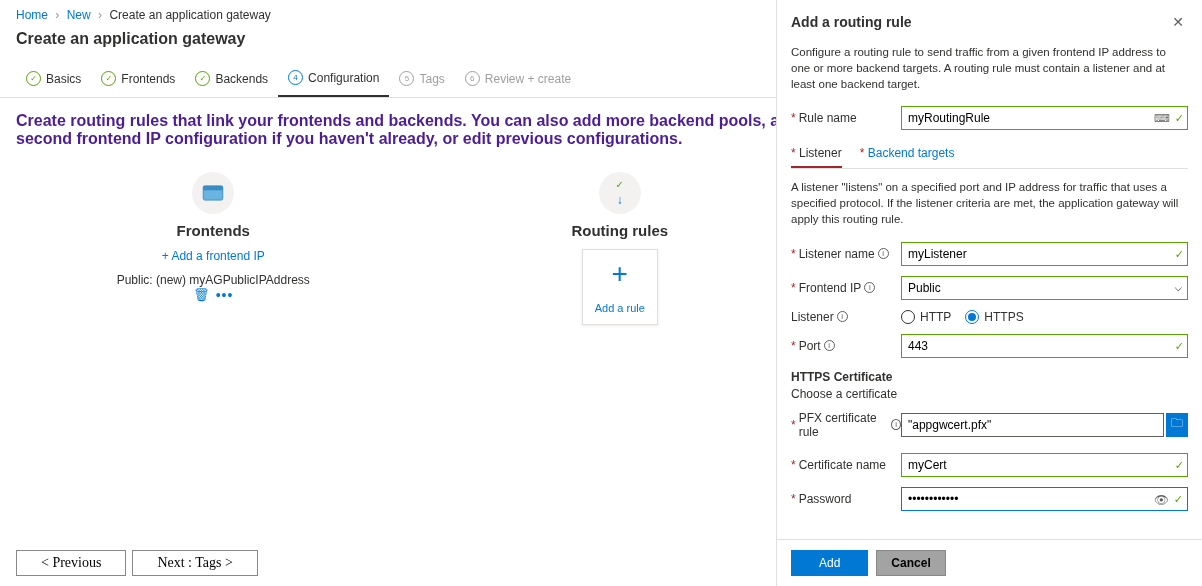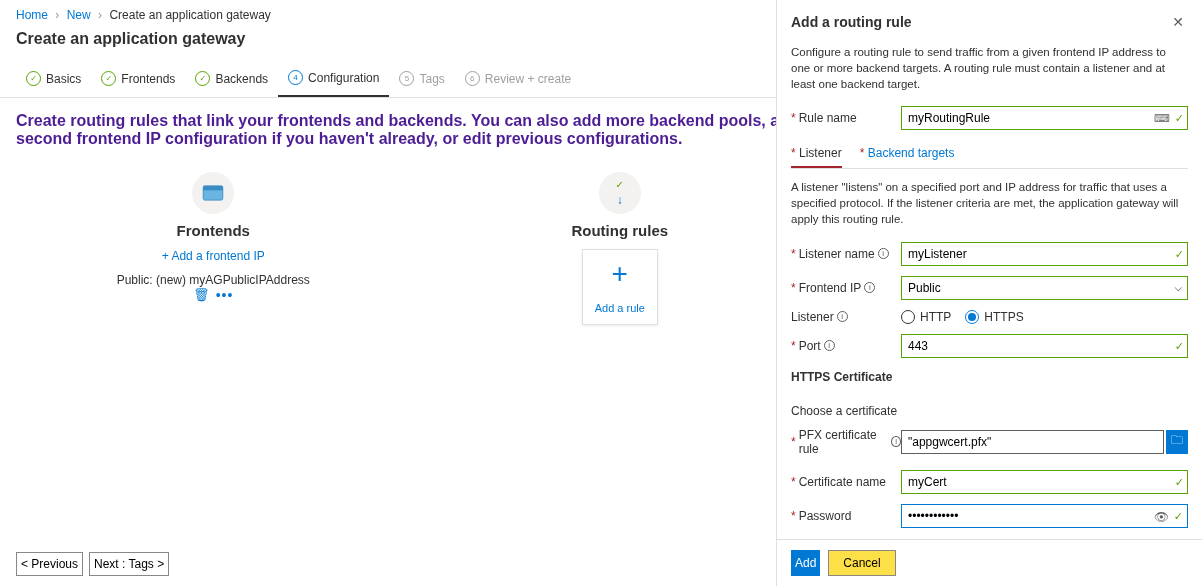--- a/index.html
+++ b/index.html
@@ -26,21 +26,21 @@
 .col-title { font-size: 15px; font-weight: 600; margin-bottom: 10px; }
 .add-link { color: #0078d4; font-size: 12px; cursor: pointer; display:inline-block;text-align:right; }
 .frontend-entry { display: flex; align-items: center; justify-content: space-between; padding: 10px 4px 4px; font-size: 12px; flex-direction: column; }
 .frontend-entry .right-icons { display: flex; gap: 6px; }
 
 .rule-card { width: 76px; height: 76px; border: 1px solid #e1dfdd; box-shadow: 0 1px 3px rgba(0,0,0,0.08); margin: 0 auto; display: flex; flex-direction: column; align-items: center; justify-content: center; cursor: pointer; }
 .plus { font-size: 28px; color: #0078d4; line-height: 1; font-weight: 300; }
 .rule-card-label { font-size: 11px; color: #0078d4; margin-top: 14px; }
 
 .bottom-nav { position: absolute; bottom: 10px; left: 16px; display: flex; gap: 6px; }
-.nav-btn { border: 1px solid #8a8886; background: #fff; padding: 4px 4px; font-size: 12px; cursor: pointer; }
+.nav-btn { border: 1px solid #8a8886; background: #fff; padding: 4px 24px; font-size: 14px; cursor: pointer; font-family: Liberation Serif, serif; }
 
 
 .panel { position: absolute; top: 0; right: 0; width: 426px; height: 586px; border-left: 1px solid #e1dfdd; background: #fff; display: flex; flex-direction: column; }
 .panel-header { display: flex; justify-content: space-between; align-items: center; padding: 10px 14px 10px; }
 .panel-title { font-size: 14px; font-weight: 600; }
 .panel-body { padding: 0 14px 10px; flex: 1; overflow-y: auto; }
 .desc { font-size: 11.5px; color: #323130; margin-bottom: 14px; line-height: 1.4; }
 .field-row { display: flex; align-items: center; margin-bottom: 10px; }
 .field-row.top { align-items: center; }
 .field-label { width: 110px; font-size: 12px; color: #323130; display: flex; align-items: center; gap: 3px; }
@@ -56,27 +56,27 @@
 .sub-tab { padding: 6px 0; font-size: 12px; cursor: pointer; text-align: center; }
 .sub-tab.active { border-bottom: 2px solid #a4262c; }
 .sub-tab .req { color: #a4262c; }
 
 .radio-row { display: flex; align-items: center; gap: 14px; flex: 1; }
 .radio { display: flex; align-items: center; gap: 5px; cursor: pointer; }
 .radio-dot { width: 14px; height: 14px; border-radius: 50%; border: 1px solid #323130; position: relative; }
 .radio.selected .radio-dot { border-color: #0078d4; }
 .radio.selected .radio-dot::after { content:''; position:absolute; width:8px; height:8px; border-radius:50%; background:#0078d4; top:2px; left:2px; }
 
-.section-h { font-weight: 600; font-size: 12px; margin: 12px 0 18px; }
+.section-h { font-weight: 600; font-size: 12px; margin: 12px 0 1px; }
 
 .file-btn { width: 22px; height: 24px; background: #0078d4; color: #fff; display: flex; align-items: center; justify-content: center; border: none; cursor: pointer; margin-left: 2px; font-size: 12px; }
 
 .panel-footer { padding: 10px 14px; border-top: 1px solid #e1dfdd; display: flex; gap: 8px; }
-.btn-primary { background: #0078d4; color: #fff; border: none; padding: 6px 4px; font-size: 12px; cursor: pointer; }
-.btn-default { background: #fde047; border: 1px solid #8a8886; padding: 5px 14px; font-size: 12px; cursor: pointer; }
+.btn-primary { background: #0078d4; color: #fff; border: none; padding: 6px 28px; font-size: 12px; cursor: pointer; }
+.btn-default { background: #a3a3a3; border: 1px solid #8a8886; padding: 5px 14px; font-size: 12px; cursor: pointer; font-weight: bold; }
 
 .close-x { cursor: pointer; font-size: 14px; color: #605e5c; padding: 4px; }
 .icon-eye { color: #605e5c; font-size: 12px; position: absolute; right: 18px; top: 5px; }
 .icon-keyb { color: #605e5c; font-size: 11px; position: absolute; right: 18px; top: 6px; }
 .trash-icon { color: #0078d4; cursor: pointer; font-size: 13px; }
 .more-icon { color: #0078d4; cursor: pointer; font-size: 14px; letter-spacing: 1px; }
 .frontend-svg { width:22px; height:16px; }
 .routing-svg { width:24px; height:24px; display:flex; flex-direction:column; align-items:center; justify-content:center; gap:1px; }
 .route-line { width:16px; height:2px; border-radius:1px; }
 </style>

